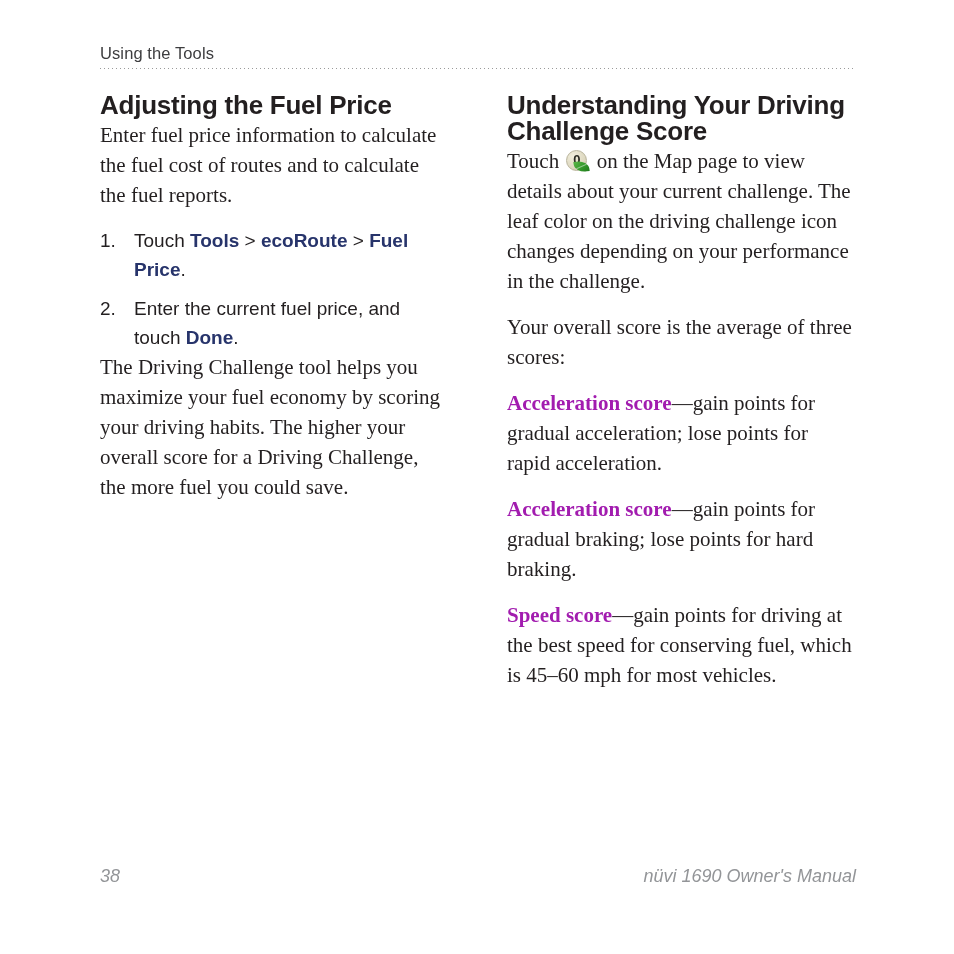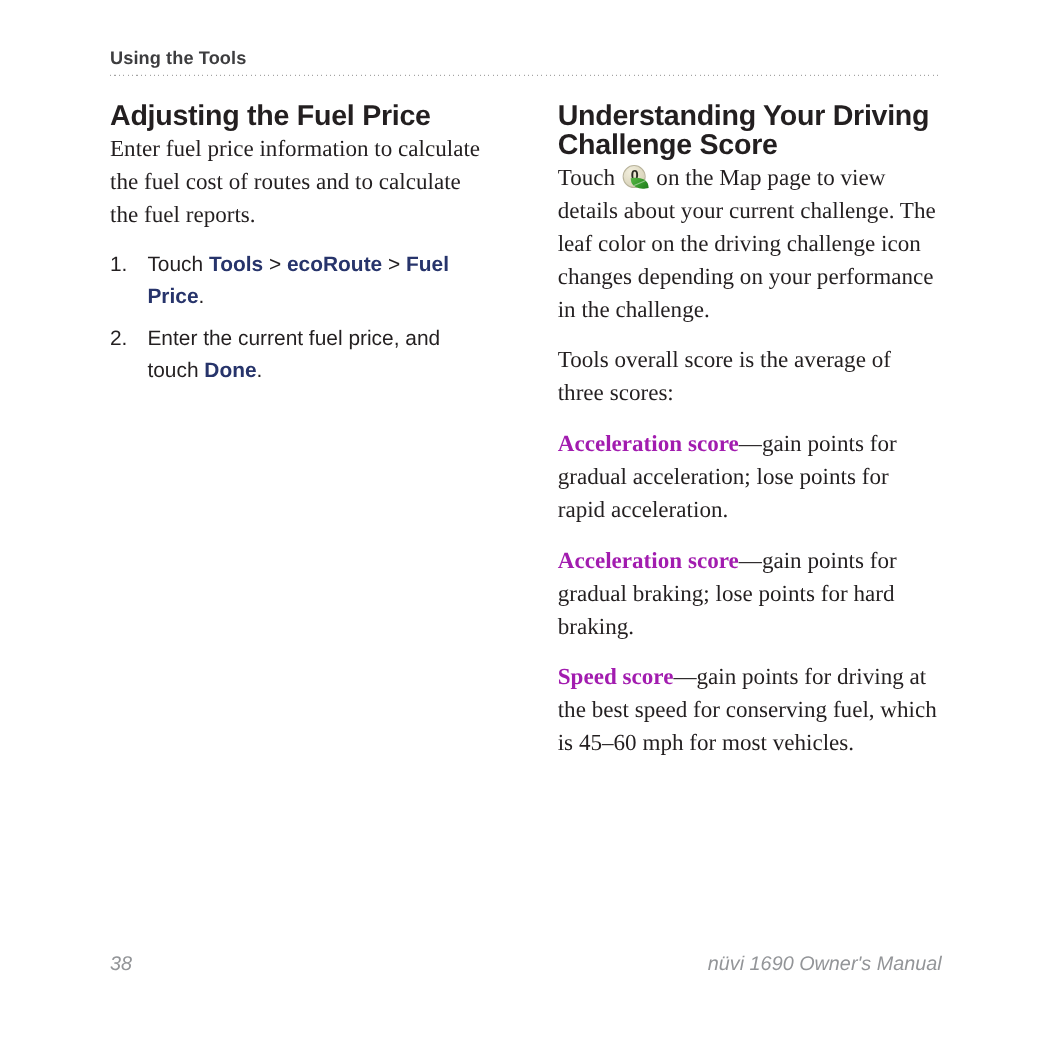--- a/index.html
+++ b/index.html
@@ -15,21 +15,20 @@
     color: #231f20;
     overflow: hidden;
   }
 
   
   #running-header {
     position: absolute;
     left: 100px;
     top: 44px;
     width: 756px;
-    font-weight: bold;
   }
   #running-header .rh-text {
     font-family: "Liberation Sans", "DejaVu Sans", sans-serif;
     font-size: 16.5px;
     letter-spacing: 0.1px;
     color: #3d3d3f;
     line-height: 1.1;
   }
   #running-header .rh-rule {
     margin-top: 6px;
@@ -201,31 +200,32 @@
     <ol class="steps">
       <li>
         <span class="num">1.</span><span>Touch </span><span class="ui-sans">Tools</span><span> &gt; </span><span class="ui-sans">ecoRoute</span><span> &gt; </span><span class="ui-sans">Fuel Price</span><span>.</span>
       </li>
       <li>
         <span class="num">2.</span><span>Enter the current fuel price, and touch </span><span class="ui-sans">Done</span><span>.</span>
       </li>
     </ol>
 
 
+    <p class="body">The Driving Challenge tool helps you maximize your fuel economy by scoring your driving habits. The higher your overall score for a Driving Challenge, the more fuel you could save.</p>
 
 
   </div>
 
   <div class="column">
 
     <h2 class="sec-head">Understanding Your Driving Challenge Score</h2>
 
     <p class="body"><span>Touch </span><span class="dc-icon"><span class="disc"></span><span class="digit">0</span><span class="leaf"></span></span><span> on the Map page to view details about your current challenge. The leaf color on the driving challenge icon changes depending on your performance in the challenge.</span></p>
 
-    <p class="body">Tools overall score is the average of three scores:</p>
+    <p class="body">Your overall score is the average of three scores:</p>
 
     <p class="body"><span class="lead-bold">Acceleration score</span><span>—gain points for gradual acceleration; lose points for rapid acceleration.</span></p>
 
     <p class="body"><span class="lead-bold">Acceleration score</span><span>—gain points for gradual braking; lose points for hard braking.</span></p>
 
     <p class="body tight"><span class="lead-bold">Speed score</span><span>—gain points for driving at the best speed for conserving fuel, which is 45–60 mph for most vehicles.</span></p>
 
   </div>
 </div>
 

